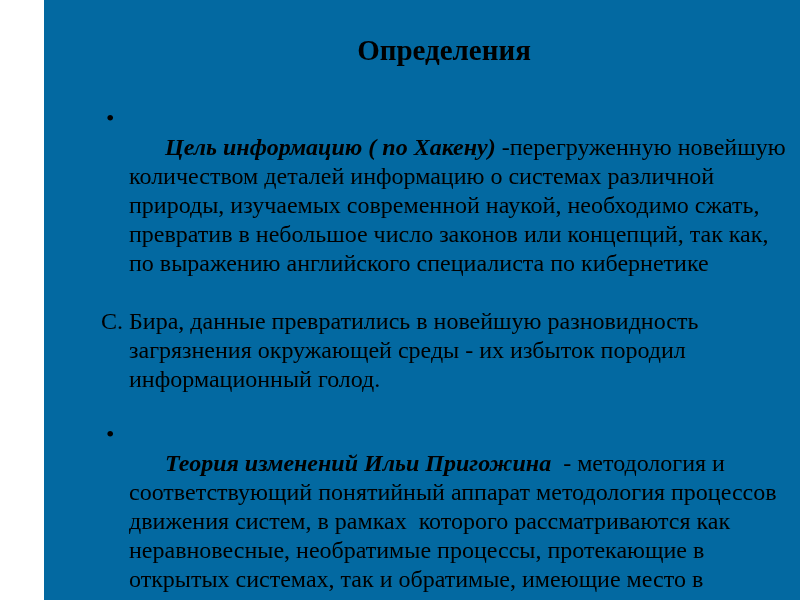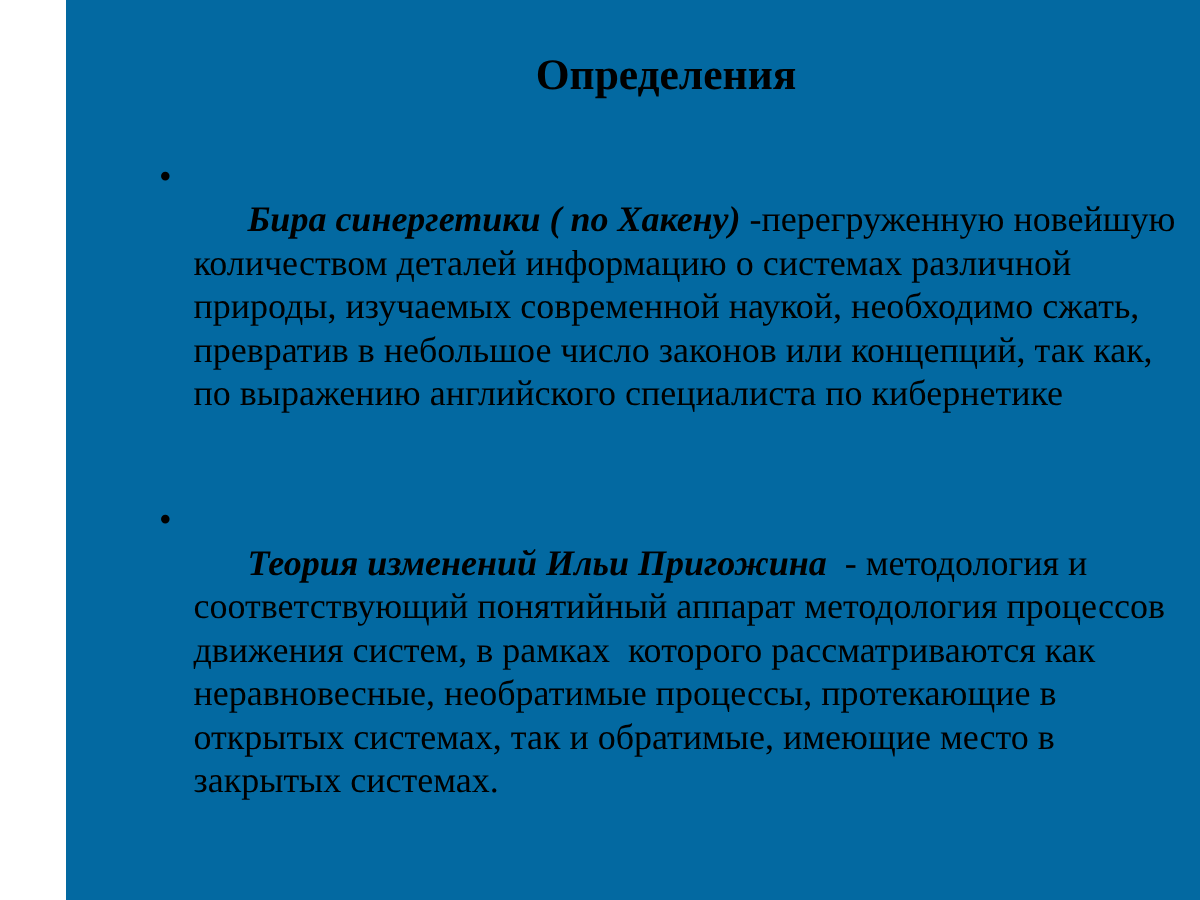--- a/index.html
+++ b/index.html
@@ -71,22 +71,23 @@
 </head>
 <body>
 
 <div class="slide">
 
   <h1 class="slide-title">Определения</h1>
 
   <div class="content">
 
     <div class="para bullet-para">
-      <span class="bullet-mark">•</span><span class="bi">Бира синергетики ( по Хакену)</span><span> -перегруженную новейшую количеством деталей информацию о системах различной природы, изучаемых современной наукой, необходимо сжать, превратив в небольшое число законов или концепций, так как, по выражению английского специалиста по кибернетике</span>
+      <span class="bullet-mark">•</span><span class="bi">Цель информацию ( по Хакену)</span><span> -перегруженную новейшую количеством деталей информацию о системах различной природы, изучаемых современной наукой, необходимо сжать, превратив в небольшое число законов или концепций, так как, по выражению английского специалиста по кибернетике</span>
     </div>
 
+    <div class="para hang">С. Бира, данные превратились в новейшую разновидность загрязнения окружающей среды - их избыток породил информационный голод.</div>
 
     <div class="para bullet-para second">
       <span class="bullet-mark">•</span><span class="bi u">Теория изменений Ильи Пригожина </span><span> - методология и соответствующий понятийный аппарат методология процессов движения систем, в рамках  которого рассматриваются как </span><span class="b">неравновесные, необратимые процессы, протекающие в открытых системах,</span><span> так и обратимые, имеющие место в закрытых системах.</span>
     </div>
 
   </div>
 </div>
 
 </body></html>

